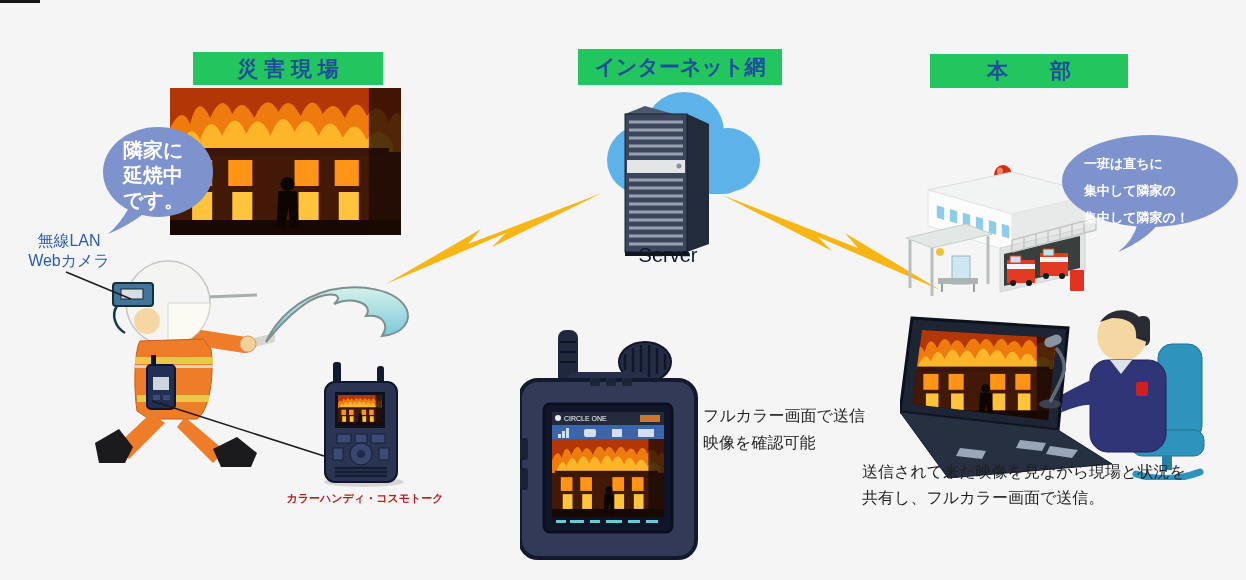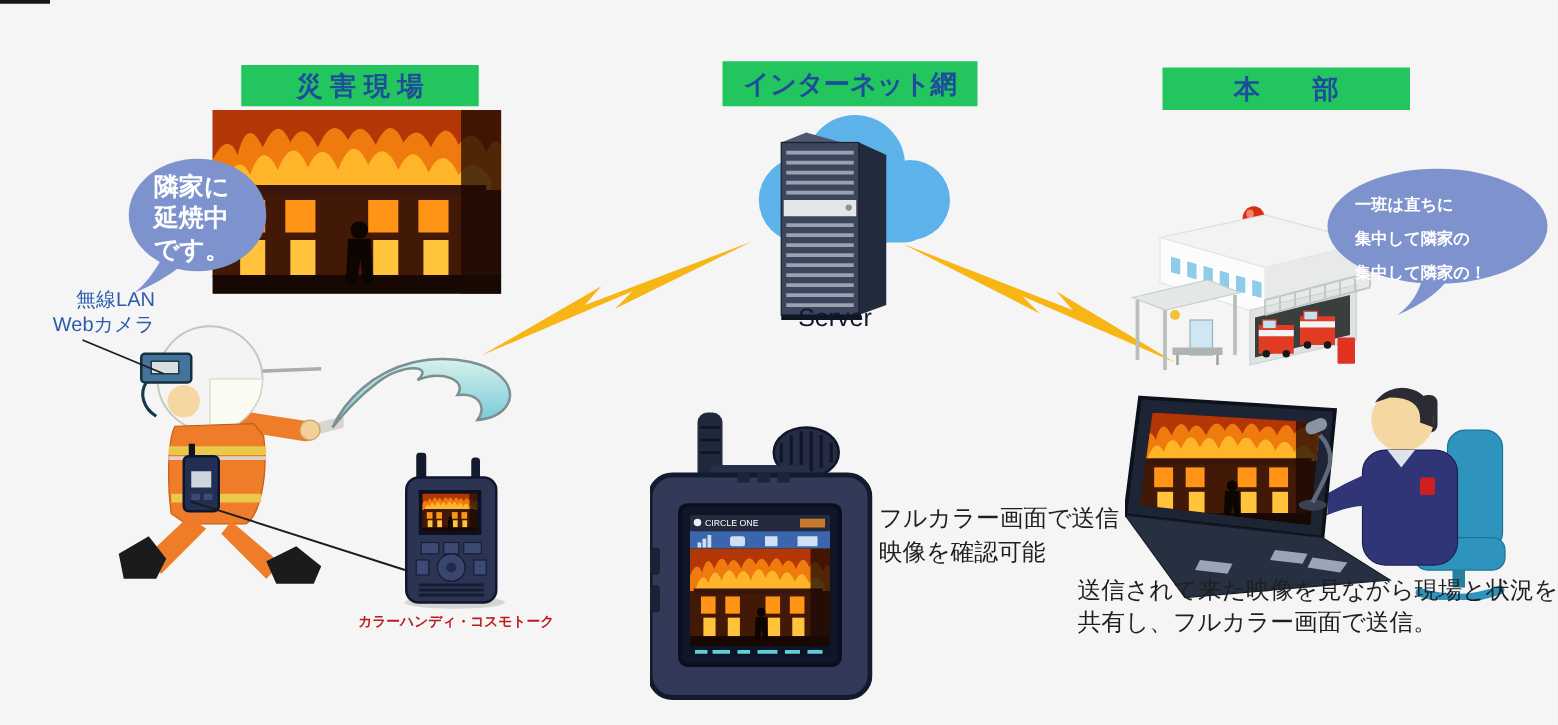--- a/index.html
+++ b/index.html
@@ -4,25 +4,25 @@
 <style>
   html,body{margin:0;padding:0;}
   body{font-family:"Liberation Sans","DejaVu Sans",sans-serif;background:#e9e9ea;}
   #canvas{position:relative;width:1246px;height:580px;background:#f5f5f6;overflow:hidden;margin:0 auto;}
   .abs{position:absolute;}
   .hdr{position:absolute;background:#22c55e;color:#1e4d9b;font-weight:bold;
        font-size:21px;text-align:center;display:flex;align-items:center;justify-content:center;}
   .bubble-text{position:absolute;color:#ffffff;font-weight:bold;line-height:25px;font-size:20px;white-space:nowrap;}
   .bubble-text span{display:block;}
   .cam-label{position:absolute;color:#2b5cab;font-size:16px;line-height:20px;text-align:center;white-space:nowrap;}
-  .cam-label span{display:block;text-align:right;}
+  .cam-label span{display:block;}
   .device-label{position:absolute;color:#b91c1c;font-weight:bold;font-size:11px;line-height:23px;text-align:center;white-space:nowrap;}
   .device-label span{display:block;}
   .server-label{position:absolute;color:#0f172a;font-size:20px;text-align:center;}
-  .note{position:absolute;color:#1f1f21;font-size:19px;line-height:27px;white-space:nowrap;}
+  .note{position:absolute;color:#1f1f21;font-size:16px;line-height:27px;white-space:nowrap;}
   .note span{display:block;}
   .topbar{position:absolute;left:0;top:0;width:40px;height:3px;background:#161616;}
   svg{display:block;}
 </style>
 </head>
 <body>
 
 <div id="canvas">
 
   <svg width="0" height="0" style="position:absolute" aria-hidden="true">

